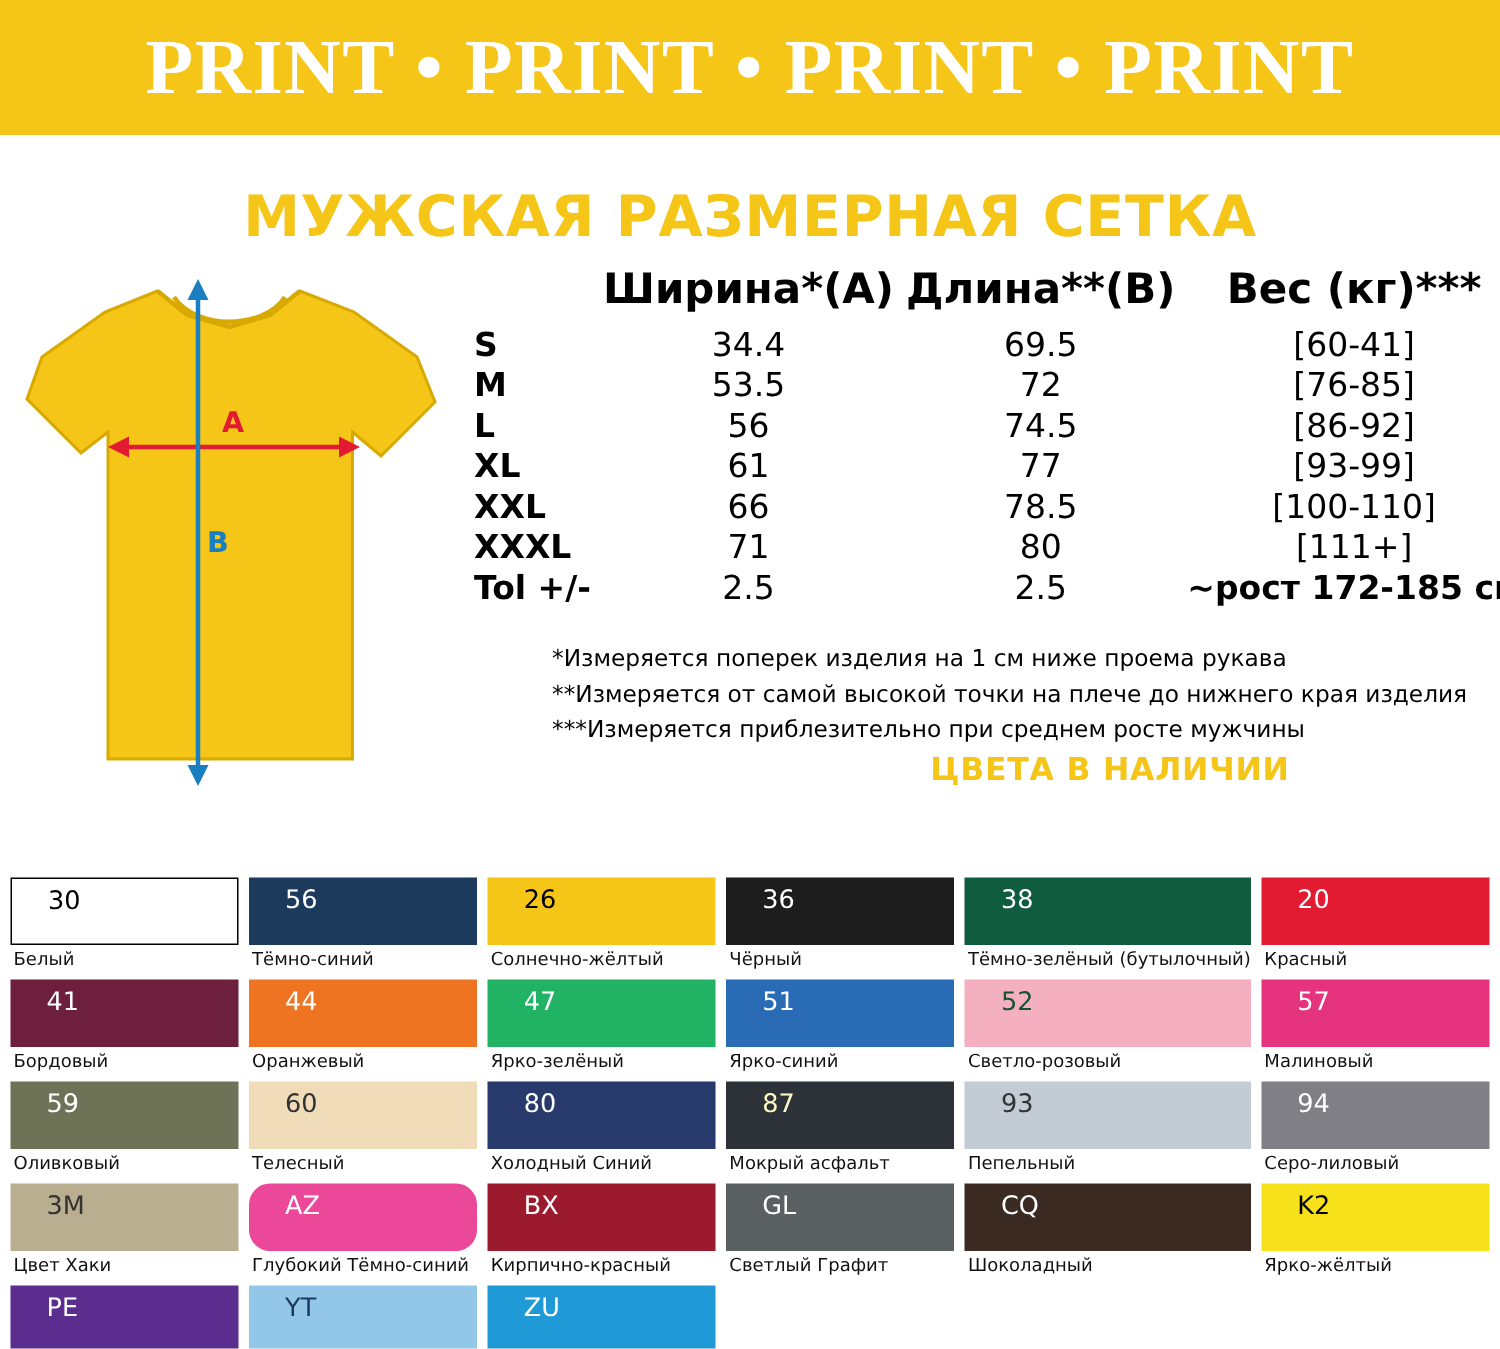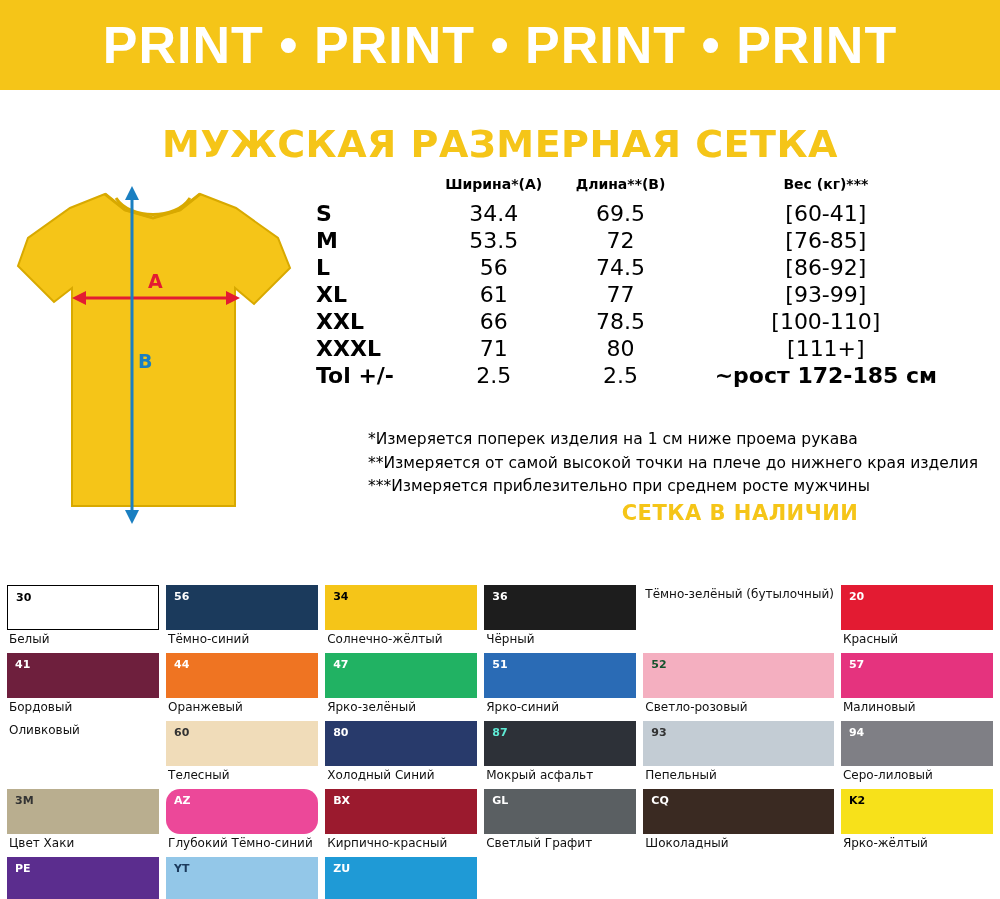--- a/index.html
+++ b/index.html
@@ -10,21 +10,21 @@
     overflow:hidden;
     position:relative;
   }
   
   .banner{
     height:90px;
     background:#f5c518;
     display:flex;align-items:center;justify-content:center;
   }
   .banner-text{
-    font-family:Liberation Sans, sans-serif;
+    font-family:Liberation Serif, serif;
     font-weight:bold;
     font-size:52px;
     letter-spacing:1px;
     color:#ffffff;
     white-space:nowrap;
     text-align:center;
   }
   
   .title{
     text-align:center;
@@ -52,21 +52,21 @@
   
   .table-wrap{
     position:absolute;left:310px;top:8px;width:680px;
   }
   table.sizes{
     border-collapse:collapse;
     width:660px;
     font-family:"DejaVu Sans", sans-serif;
   }
   table.sizes th{
-    font-size:14px;font-weight:bold;color:#000;
+    font-size:28px;font-weight:bold;color:#000;
     padding:2px 4px 8px 4px;text-align:center;
     white-space:nowrap;
   }
   table.sizes th.size-col{width:110px;text-align:left;}
   table.sizes td{
     font-size:22px;color:#000;text-align:center;padding:1px 4px;
     white-space:nowrap;
   }
   table.sizes td.size-col{
     text-align:left;font-weight:bold;padding-left:6px;
@@ -94,23 +94,23 @@
     grid-template-columns:repeat(6, 1fr);
     column-gap:7px;row-gap:3px;
   }
   .swatch-cell{width:100%;}
   .swatch{
     height:45px;
     position:relative;
     box-sizing:border-box;
   }
   .swatch-code{
-    position:absolute;left:8px;top:5px;
-    font-family:"DejaVu Sans", sans-serif;
-    font-weight:bold;font-size:11px;
+    position:absolute;left:24px;top:5px;
+    font-family:"DejaVu Sans", sans-serif;
+    font-weight:normal;font-size:17px;
   }
   .swatch-name{
     font-family:"DejaVu Sans", sans-serif;
     font-size:12px;color:#111;
     padding:2px 0 4px 2px;
     white-space:nowrap;overflow:hidden;
   }
   .swatch.bordered{border:1px solid #000;}
 </style>
 </head>
@@ -202,49 +202,52 @@
       </tbody>
     </table>
   </div>
 
   <div class="notes">
     <div>*Измеряется поперек изделия на 1 см ниже проема рукава</div>
     <div>**Измеряется от самой высокой точки на плече до нижнего края изделия</div>
     <div>***Измеряется приблезительно при среднем росте мужчины</div>
   </div>
 
-  <div class="avail-title">СЕТКА В НАЛИЧИИ</div>
+  <div class="avail-title">ЦВЕТА В НАЛИЧИИ</div>
 </div>
 
 <div class="swatch-grid" id="swatch-grid">
     <div class="swatch-cell">
       <div class="swatch bordered" style="background: rgb(255, 255, 255);">
         <span class="swatch-code" style="color: rgb(0, 0, 0);">30</span>
       </div>
       <div class="swatch-name">Белый</div>
     </div>
     <div class="swatch-cell">
       <div class="swatch" style="background: rgb(27, 58, 92);">
         <span class="swatch-code" style="color: rgb(255, 255, 255);">56</span>
       </div>
       <div class="swatch-name">Тёмно-синий</div>
     </div>
     <div class="swatch-cell">
       <div class="swatch" style="background: rgb(245, 197, 24);">
-        <span class="swatch-code" style="color: rgb(0, 0, 0);">34</span>
+        <span class="swatch-code" style="color: rgb(0, 0, 0);">26</span>
       </div>
       <div class="swatch-name">Солнечно-жёлтый</div>
     </div>
     <div class="swatch-cell">
       <div class="swatch" style="background: rgb(29, 29, 29);">
         <span class="swatch-code" style="color: rgb(255, 255, 255);">36</span>
       </div>
       <div class="swatch-name">Чёрный</div>
     </div>
     <div class="swatch-cell">
+      <div class="swatch" style="background: rgb(15, 92, 63);">
+        <span class="swatch-code" style="color: rgb(255, 255, 255);">38</span>
+      </div>
       <div class="swatch-name">Тёмно-зелёный (бутылочный)</div>
     </div>
     <div class="swatch-cell">
       <div class="swatch" style="background: rgb(227, 27, 50);">
         <span class="swatch-code" style="color: rgb(255, 255, 255);">20</span>
       </div>
       <div class="swatch-name">Красный</div>
     </div>
     <div class="swatch-cell">
       <div class="swatch" style="background: rgb(110, 31, 61);">
@@ -276,37 +279,40 @@
       </div>
       <div class="swatch-name">Светло-розовый</div>
     </div>
     <div class="swatch-cell">
       <div class="swatch" style="background: rgb(229, 51, 126);">
         <span class="swatch-code" style="color: rgb(255, 255, 255);">57</span>
       </div>
       <div class="swatch-name">Малиновый</div>
     </div>
     <div class="swatch-cell">
+      <div class="swatch" style="background: rgb(110, 114, 87);">
+        <span class="swatch-code" style="color: rgb(255, 255, 255);">59</span>
+      </div>
       <div class="swatch-name">Оливковый</div>
     </div>
     <div class="swatch-cell">
       <div class="swatch" style="background: rgb(240, 220, 185);">
         <span class="swatch-code" style="color: rgb(51, 51, 51);">60</span>
       </div>
       <div class="swatch-name">Телесный</div>
     </div>
     <div class="swatch-cell">
       <div class="swatch" style="background: rgb(40, 58, 107);">
         <span class="swatch-code" style="color: rgb(255, 255, 255);">80</span>
       </div>
       <div class="swatch-name">Холодный Синий</div>
     </div>
     <div class="swatch-cell">
       <div class="swatch" style="background: rgb(45, 49, 56);">
-        <span class="swatch-code" style="color: #5eead4;">87</span>
+        <span class="swatch-code" style="color: #fef9c3;">87</span>
       </div>
       <div class="swatch-name">Мокрый асфальт</div>
     </div>
     <div class="swatch-cell">
       <div class="swatch" style="background: rgb(195, 204, 212);">
         <span class="swatch-code" style="color: rgb(51, 51, 51);">93</span>
       </div>
       <div class="swatch-name">Пепельный</div>
     </div>
     <div class="swatch-cell">

